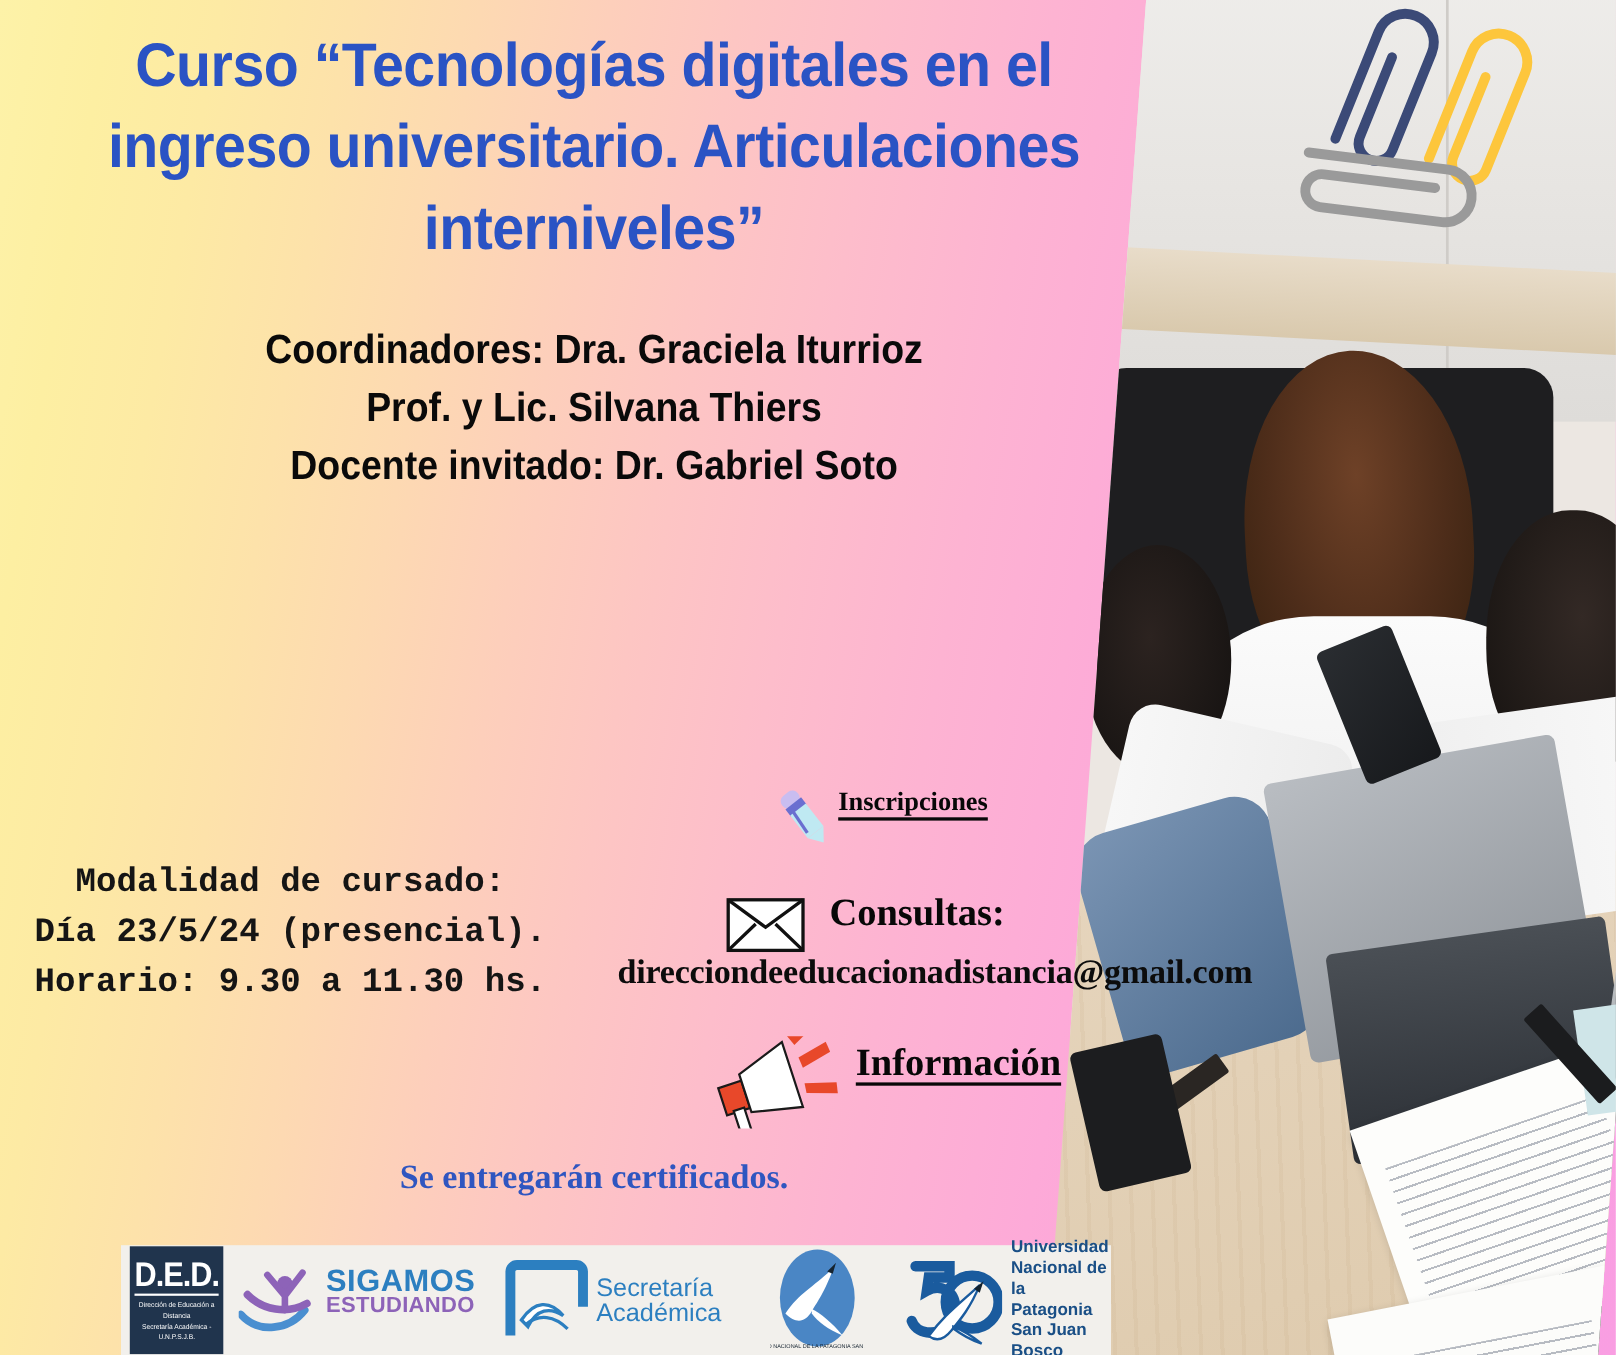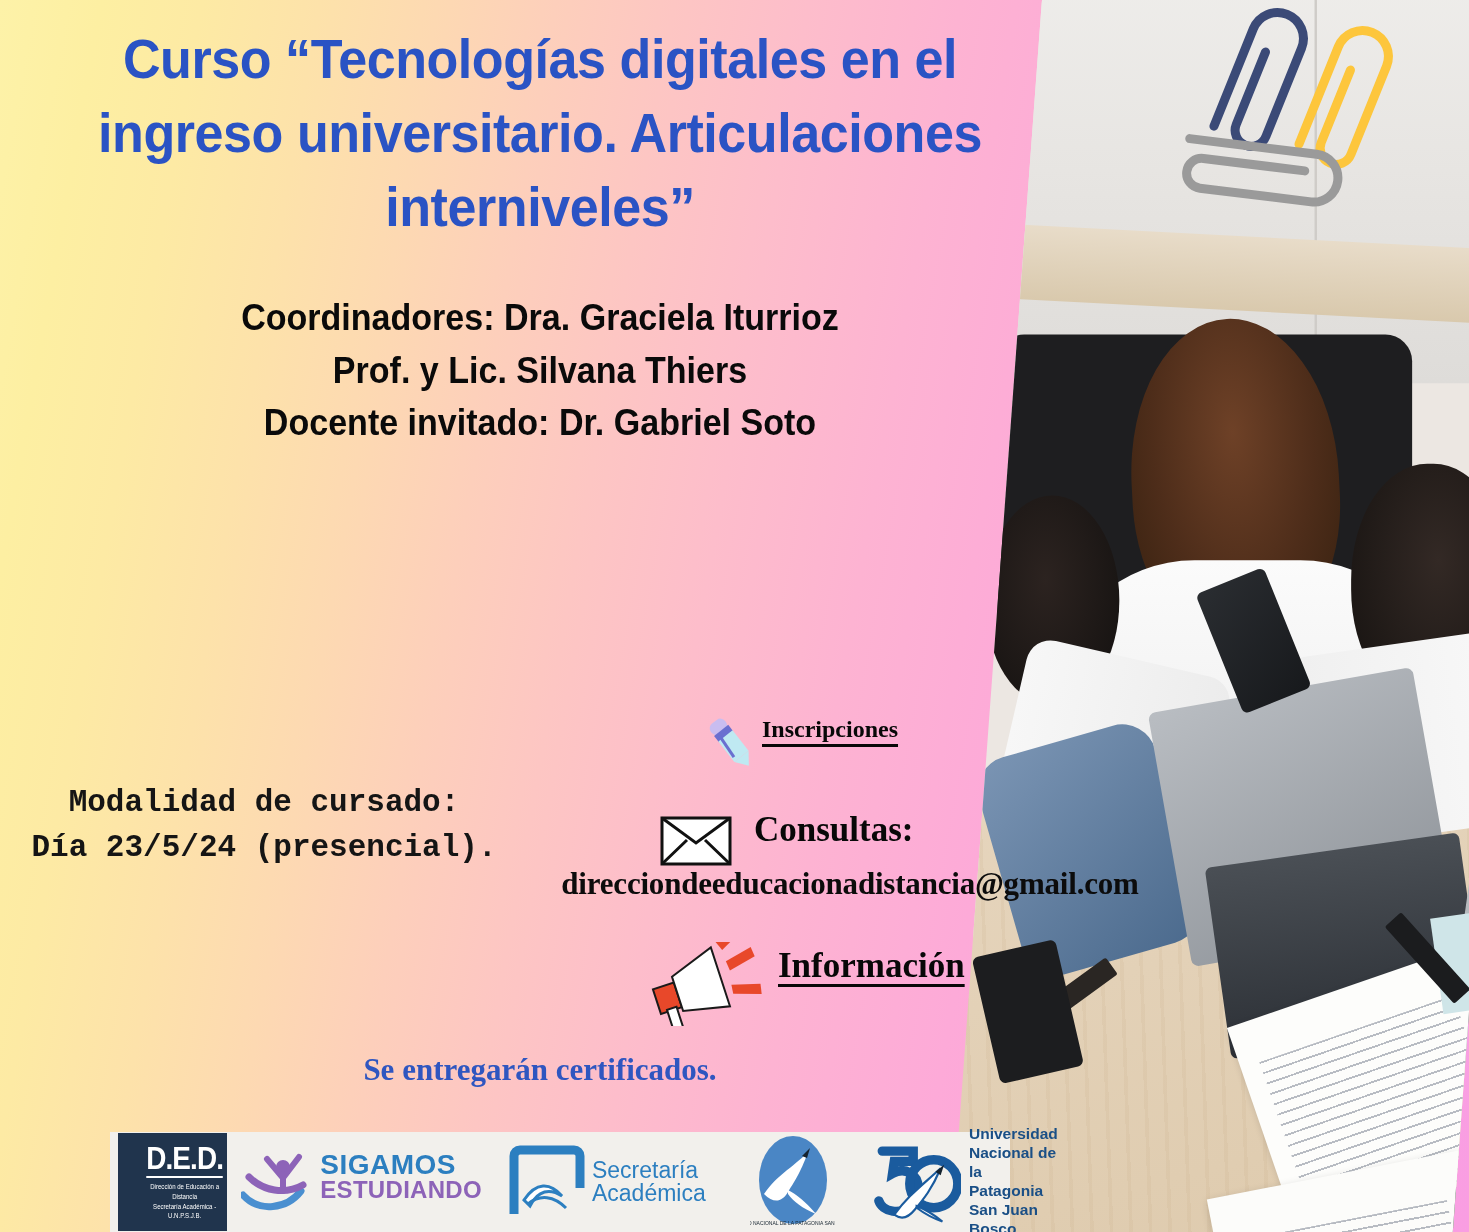--- a/index.html
+++ b/index.html
@@ -245,42 +245,41 @@
   .logobar{
     position:absolute;left:110px;top:1132px;
     width:900px;height:100px;
     background:#f2f0ec;
     display:flex;align-items:center;
   }
   .logo-ded{
     width:96px;height:98px;background:#20344d;
     display:flex;flex-direction:column;align-items:center;justify-content:center;
     margin-left:8px;
-    padding-left:24px;
   }
   .ded-main{
     color:#fff;font-family:"Liberation Sans",sans-serif;
     font-weight:bold;font-size:31px;letter-spacing:-1px;line-height:1;
     border-bottom:2px solid #fff;padding-bottom:2px;
     transform:scaleX(.9);
   }
   .ded-sub{
     color:#fff;font-family:"Liberation Sans",sans-serif;
     font-size:6.4px;line-height:1.5;text-align:center;margin-top:4px;
     transform:scaleX(.95);
   }
   .logo-sigamos{display:flex;align-items:flex-start;margin-left:14px;}
   .sig-text{margin-left:3px;line-height:.97;}
   .sig-1{
     color:#2c7fc0;font-family:"Liberation Sans",sans-serif;
     font-weight:bold;font-size:28px;letter-spacing:.5px;
   }
   .sig-2{
     color:#8d63b8;font-family:"Liberation Sans",sans-serif;
-    font-weight:bold;font-size:24px;letter-spacing:.3px;
+    font-weight:bold;font-size:20px;letter-spacing:.3px;
   }
   .logo-secre{display:flex;align-items:center;margin-left:24px;}
   .secre-text{margin-left:4px;line-height:1.0;}
   .secre-1,.secre-2{
     color:#2c7fc0;font-family:"Liberation Sans",sans-serif;
     font-size:23px;
   }
   .logo-oval{margin-left:44px;}
   .logo-50{display:flex;align-items:center;margin-left:36px;}
   .u50-text{margin-left:8px;line-height:1.22;}
@@ -359,20 +358,21 @@
     <div class="coords">
       <div>Coordinadores: Dra. Graciela Iturrioz</div>
       <div>Prof. y Lic. Silvana Thiers</div>
       <div>Docente invitado: Dr. Gabriel Soto</div>
     </div>
 
 
     <div class="modalidad">
       <div>Modalidad de cursado:</div>
       <div>Día 23/5/24 (presencial).</div>
+      <div>Horario: 9.30 a 11.30 hs.</div>
     </div>
 
     <div class="insc-block">
       <div class="insc-row">
         <svg class="pen-icon" width="62" height="66" viewBox="0 0 62 66">
           <g transform="rotate(-38 31 33)">
             <rect x="22" y="6" width="18" height="13" rx="6" fill="#c9bdf0"></rect>
             <rect x="22" y="17" width="18" height="8" fill="#6a6fd0"></rect>
             <rect x="22" y="24" width="18" height="26" fill="#bfe9f2"></rect>
             <polygon points="22,50 40,50 31,62" fill="#bfe9f2"></polygon>

